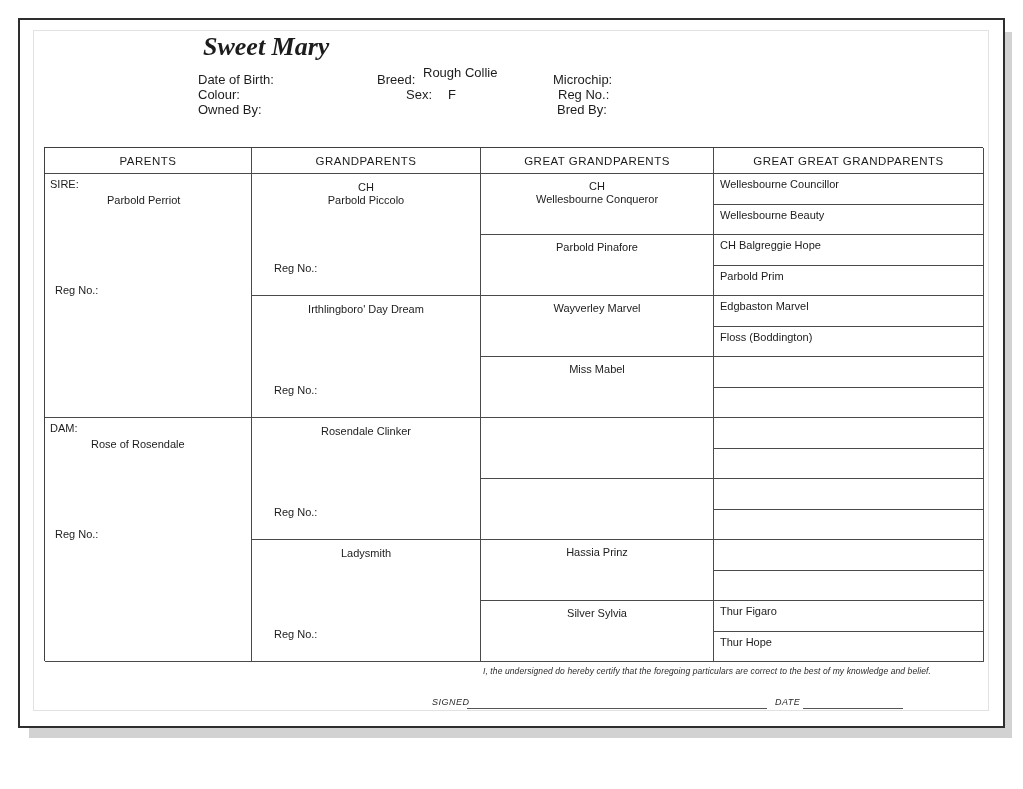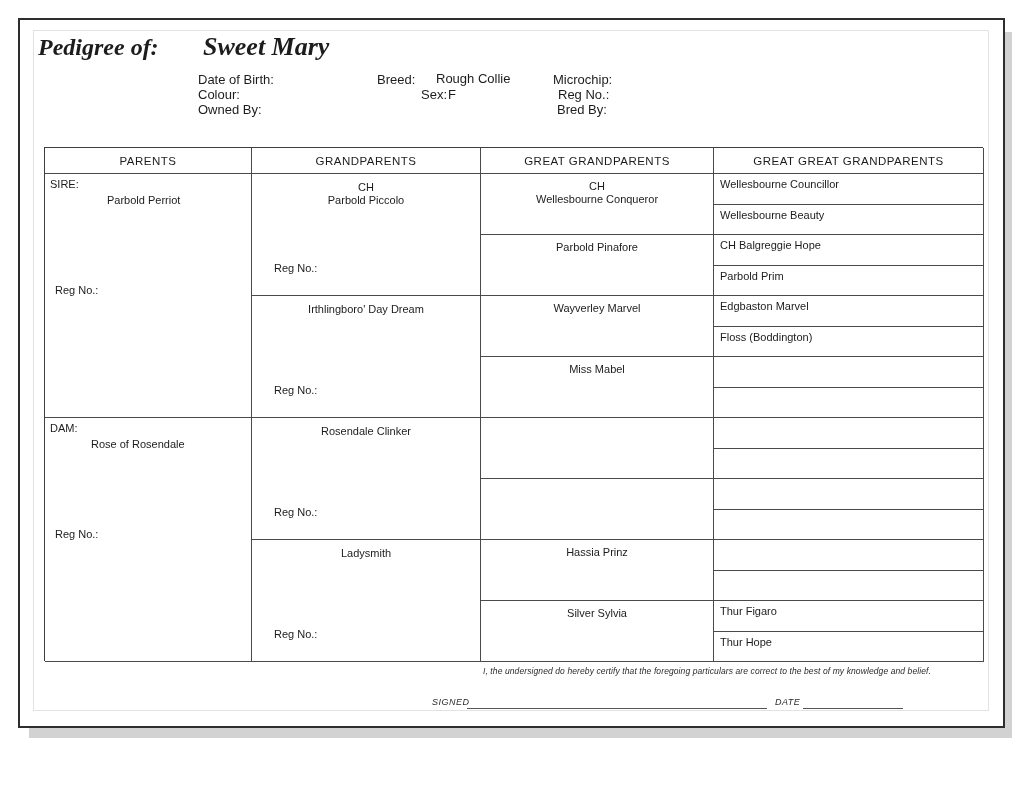--- a/index.html
+++ b/index.html
@@ -24,22 +24,22 @@
   }
   .title-name{
     left:183px;top:12px;font-family:"Liberation Serif",serif;
     font-weight:bold;font-style:italic;font-size:26px;white-space:nowrap;
   }
   .lbl{font-size:13px;white-space:nowrap;}
   .lbl-dob{left:178px;top:52px;}
   .lbl-colour{left:178px;top:67px;}
   .lbl-owned{left:178px;top:82px;}
   .lbl-breed{left:357px;top:52px;}
-  .val-breed{left:403px;top:51px;margin-left:13px;}
-  .lbl-sex{left:401px;top:67px;text-align:center;}
+  .val-breed{left:403px;top:45px;}
+  .lbl-sex{left:386px;top:67px;text-align:center;}
   .val-sex{left:428px;top:67px;}
   .lbl-chip{left:533px;top:52px;}
   .lbl-reg{left:538px;top:67px;}
   .lbl-bred{left:537px;top:82px;}
 
   .ptable{
     position:absolute;left:24px;top:127px;width:939px;height:514px;
     display:grid;grid-template-columns:207px 229px 233px 270px;
     grid-template-rows:26px repeat(16,30.5px);
     border-top:1px solid #3f3f3f;border-left:1px solid #3f3f3f;
@@ -73,21 +73,20 @@
   .sig-line{left:447px;top:677px;width:300px;height:11px;border-bottom:1px solid #555;}
   .date-lbl{left:755px;top:677px;font-size:9px;font-style:italic;color:#2a2a2a;letter-spacing:0.5px;}
   .date-line{left:783px;top:677px;width:100px;height:11px;border-bottom:1px solid #555;}
 </style>
 </head>
 <body>
 
 <div class="page">
   <div class="frame"></div>
 
-  <div class="abs title-prefix">Pedigree of:</div>
   <div class="abs title-name">Sweet Mary</div>
 
   <div class="abs lbl lbl-dob">Date of Birth:</div>
   <div class="abs lbl lbl-colour">Colour:</div>
   <div class="abs lbl lbl-owned">Owned By:</div>
   <div class="abs lbl lbl-breed">Breed:</div>
   <div class="abs lbl val-breed">Rough Collie</div>
   <div class="abs lbl lbl-sex">Sex:</div>
   <div class="abs lbl val-sex">F</div>
   <div class="abs lbl lbl-chip">Microchip:</div>

